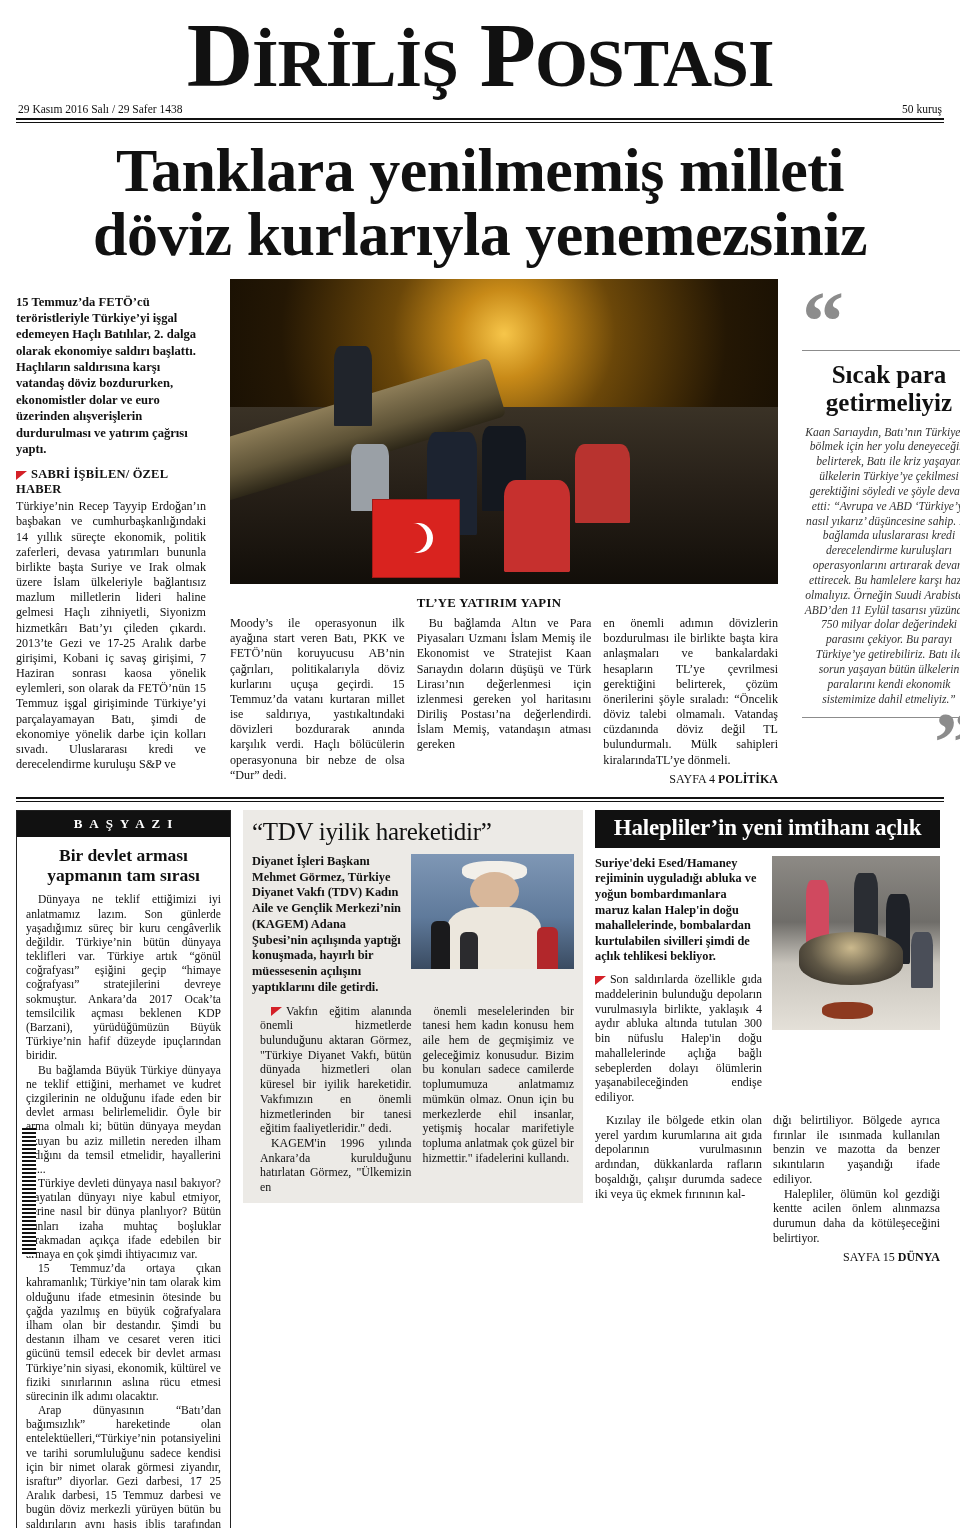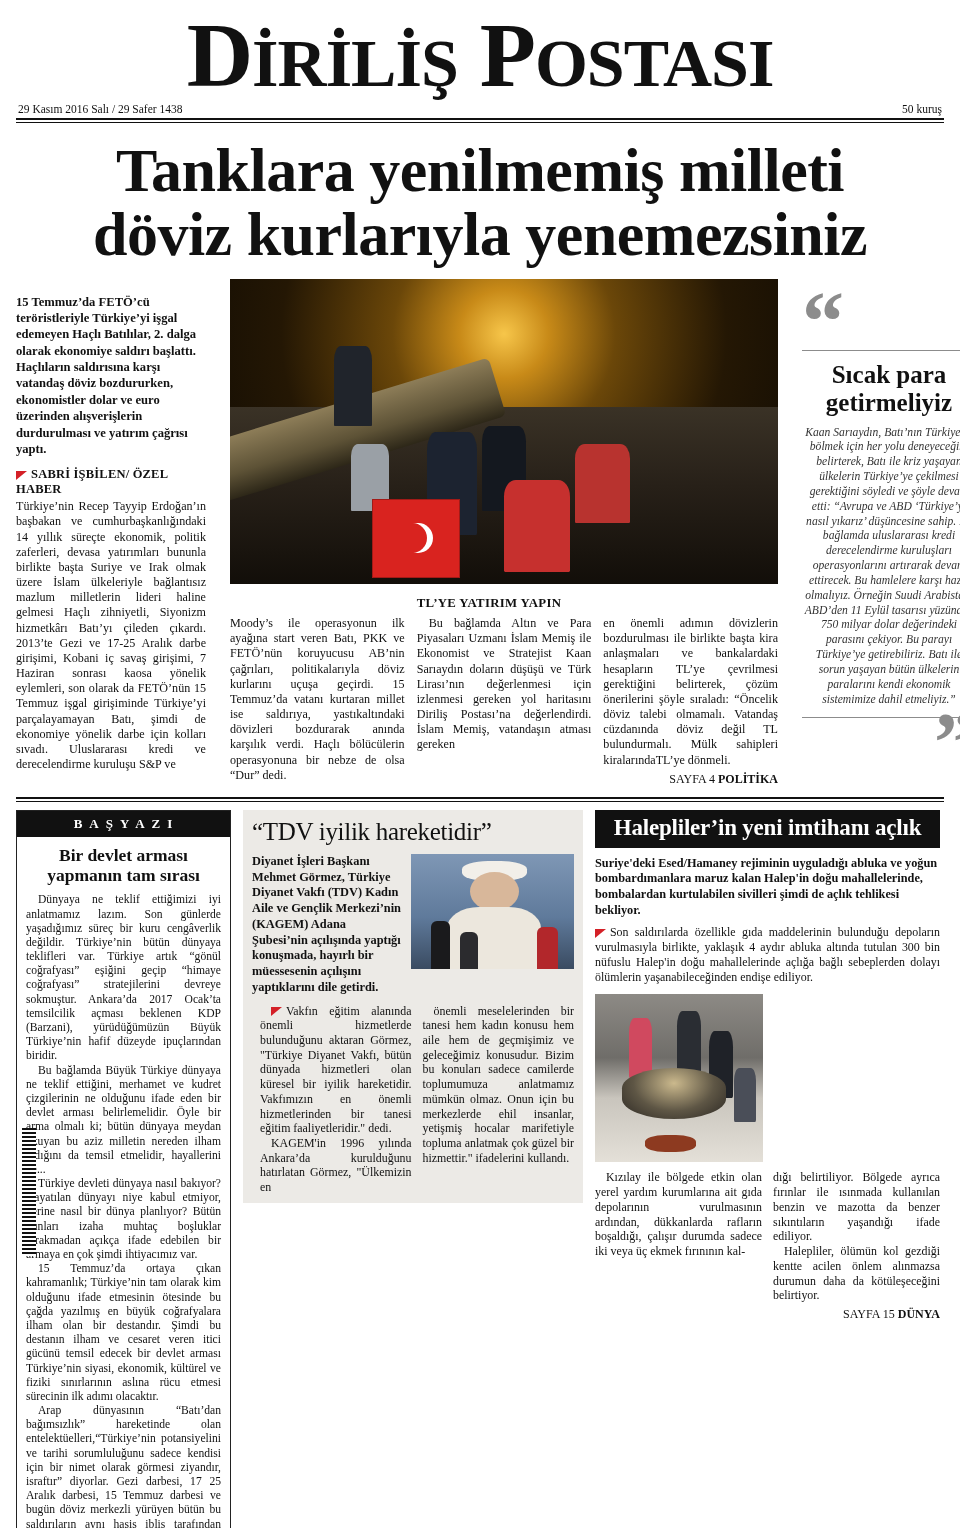--- a/index.html
+++ b/index.html
@@ -124,21 +124,21 @@
   .tdv-photo .robe{position:absolute;left:22%;top:46%;width:58%;height:54%;background:#ece7dd;border-radius:34% 34% 0 0;}
   .tdv-photo .mic1{position:absolute;left:12%;bottom:0;width:12%;height:42%;background:#1a1a1c;border-radius:6px 6px 0 0;}
   .tdv-photo .mic2{position:absolute;left:30%;bottom:0;width:11%;height:32%;background:#2b2b2e;border-radius:6px 6px 0 0;}
   .tdv-photo .mic3{position:absolute;right:10%;bottom:0;width:13%;height:36%;background:#b2272b;border-radius:6px 6px 0 0;}
   .tdv-cols{display:flex;gap:11px;margin-top:8px;margin-left:8px;}
   .tdv-cols > div{flex:1 1 0;font-size:11.9px;line-height:1.235;text-align:justify;}
   .tdv-cols p{margin:0;text-indent:11px;}
 
   .halep-bar{background:#111;color:#fff;font-weight:700;font-size:23px;
       text-align:center;padding:5px 0 7px 0;letter-spacing:-0.2px;}
-  .halep-top{display:flex;gap:10px;margin-top:8px;flex-direction:column;}
+  .halep-top{display:flex;gap:10px;margin-top:8px;}
   .halep-lede{flex:1 1 0;font-weight:700;font-size:12.3px;line-height:1.27;margin:0;}
   .halep-photo{width:168px;height:174px;flex:0 0 168px;position:relative;overflow:hidden;
       background:linear-gradient(180deg,#8d8a85 0%,#6f6d69 38%,#c9c5bd 62%,#e4e0d8 100%);}
   .halep-photo .pot{position:absolute;left:16%;top:44%;width:62%;height:30%;
       background:radial-gradient(ellipse at 50% 30%,#cbb98d 0%,#5e5645 55%,#2a2622 100%);border-radius:50%/40%;}
   .halep-photo .pp{position:absolute;border-radius:24% 24% 4% 4%;}
   .halep-photo .pink{left:20%;top:14%;width:14%;height:36%;background:#d0495f;}
   .halep-photo .dk{left:49%;top:10%;width:14%;height:38%;background:#2a2d33;}
   .halep-photo .boy{left:68%;top:22%;width:14%;height:40%;background:#1f2228;}
   .halep-photo .boy2{right:4%;top:44%;width:13%;height:32%;background:#4a4e58;}

